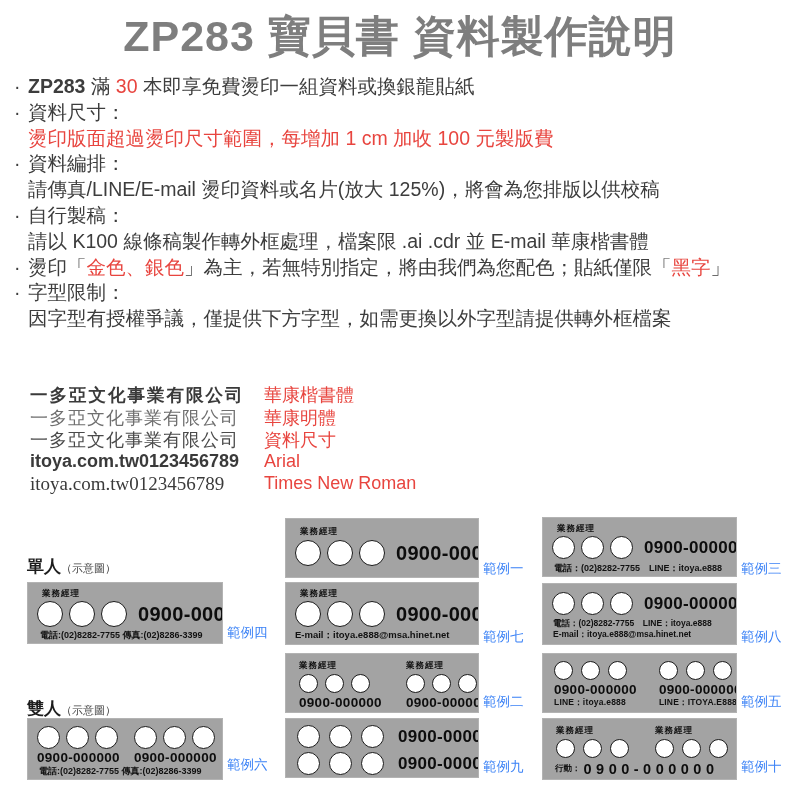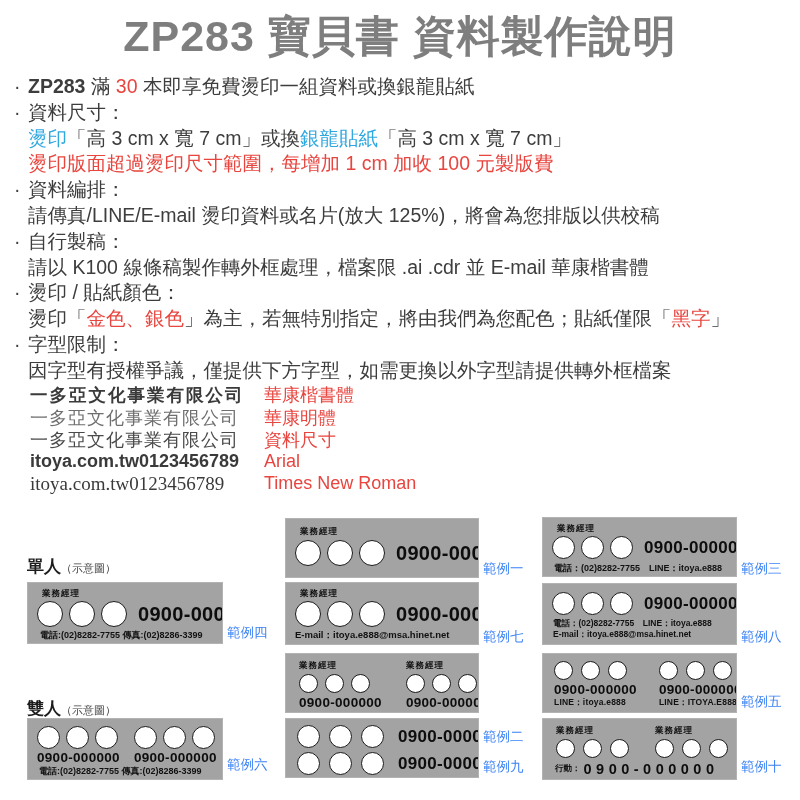--- a/index.html
+++ b/index.html
@@ -58,46 +58,45 @@
   .c-ex9{left:285px;top:718px;width:194px;height:60px;}
   .c-ex3{left:542px;top:517px;width:195px;height:60px;}
   .c-ex8{left:542px;top:583px;width:195px;height:62px;}
   .c-ex5{left:542px;top:653px;width:195px;height:60px;}
   .c-ex10{left:542px;top:718px;width:195px;height:62px;}
   .c-ex4{left:27px;top:582px;width:196px;height:62px;}
   .c-ex6{left:27px;top:718px;width:196px;height:62px;}
 
   .tag{position:absolute;font-size:13.5px;color:#3b82f6;white-space:nowrap;}
   .t-ex1{left:483px;top:560px;}  .t-ex7{left:483px;top:628px;}
-  .t-ex2{left:483px;top:728px;text-align:center;}  .t-ex9{left:483px;top:758px;}
+  .t-ex2{left:483px;top:693px;text-align:center;}  .t-ex9{left:483px;top:758px;}
   .t-ex3{left:741px;top:560px;}  .t-ex8{left:741px;top:628px;}
   .t-ex5{left:741px;top:693px;}  .t-ex10{left:741px;top:758px;}
   .t-ex4{left:227px;top:624px;}  .t-ex6{left:227px;top:756px;}
 
   .mnum{font-size:14.5px;font-weight:600;letter-spacing:4.5px;color:#0d0d0d;white-space:nowrap;}
   .mlab{font-family:"Liberation Serif",serif;font-weight:bold;font-size:8.5px;color:#111;}
   .linetxt{font-size:8.5px;color:#111;font-weight:600;white-space:nowrap;letter-spacing:0.2px;}
 </style>
 </head>
 <body>
 
 <div class="page">
 
   <div class="doc-title">ZP283 寶貝書 資料製作說明</div>
 
   <div class="instr">
       <div class="line"><span class="bullet">·</span><span class="b">ZP283</span><span> 滿 </span><span class="c-red">30</span><span> 本即享免費燙印一組資料或換銀龍貼紙</span></div>
       <div class="line"><span class="bullet">·</span><span>資料尺寸：</span></div>
-      <div class="line"><span class="c-blue">燙印</span><span>「高 3 cm x 寬 7 cm」或換</span><span class="c-blue">銀龍貼紙</span><span>「高 3 cm x 寬 7 cm」</span></div>
       <div class="line"><span class="c-red">燙印版面超過燙印尺寸範圍，每增加 1 cm 加收 100 元製版費</span></div>
       <div class="line"><span class="bullet">·</span><span>資料編排：</span></div>
       <div class="line"><span>請傳真/LINE/E-mail 燙印資料或名片(放大 125%)，將會為您排版以供校稿</span></div>
       <div class="line"><span class="bullet">·</span><span>自行製稿：</span></div>
       <div class="line"><span>請以 K100 線條稿製作轉外框處理，檔案限 .ai .cdr 並 E-mail 華康楷書體</span></div>
-      <div class="line"><span class="bullet">·</span><span>燙印 / 貼紙顏色：</span></div>
+      <div class="line"><span class="bullet">·</span></div>
       <div class="line"><span>燙印「</span><span class="c-red">金色、銀色</span><span>」為主，若無特別指定，將由我們為您配色；貼紙僅限「</span><span class="c-red">黑字</span><span>」</span></div>
       <div class="line"><span class="bullet">·</span><span>字型限制：</span></div>
       <div class="line"><span>因字型有授權爭議，僅提供下方字型，如需更換以外字型請提供轉外框檔案</span></div>
     </div>
 
   <div class="fonts">
     <div class="frow">
       <span class="fsample f-kai">一多亞文化事業有限公司</span>
       <span class="flabel">華康楷書體</span>
     </div>

